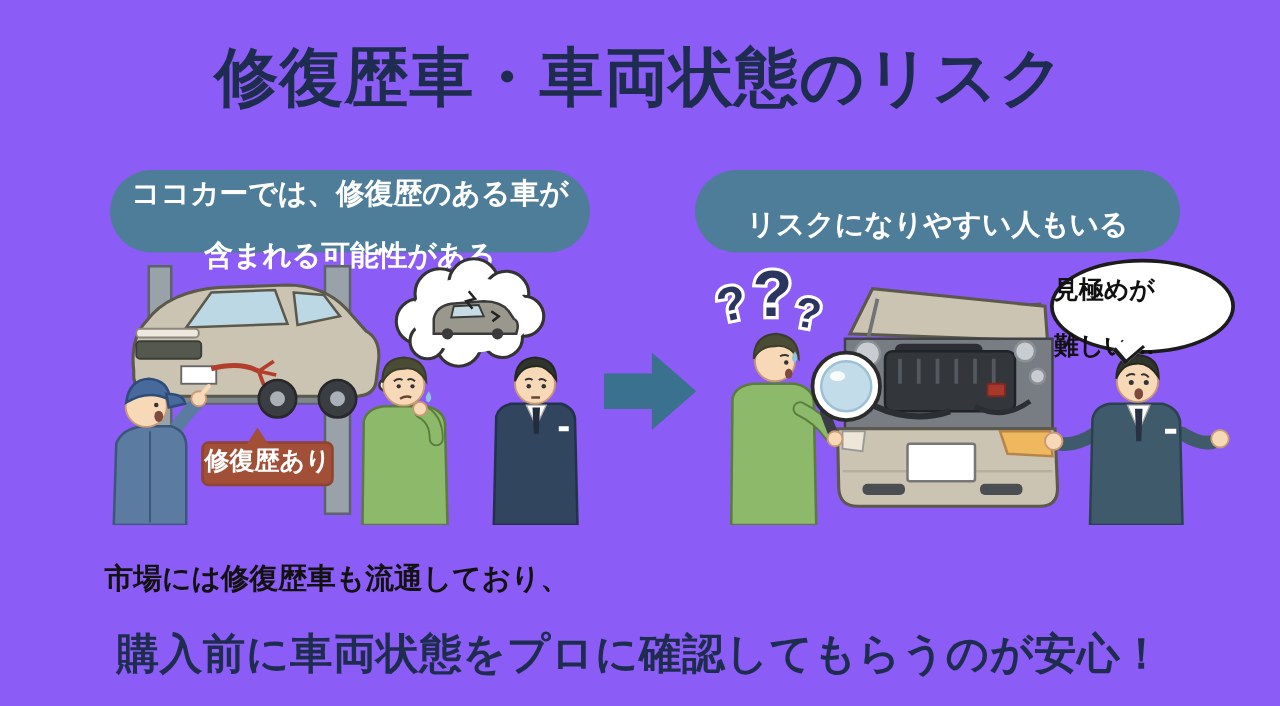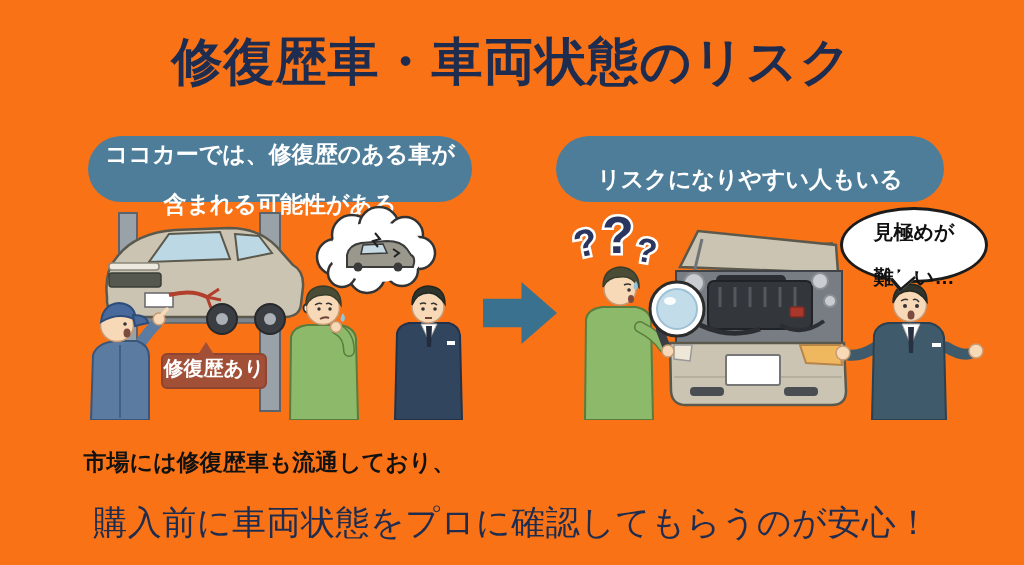--- a/index.html
+++ b/index.html
@@ -1,18 +1,18 @@
 <!DOCTYPE html>
 <html lang="ja"><head>
 <meta charset="utf-8">
 <style>
   html,body{margin:0;padding:0;}
   .page{
     position:relative; width:1024px; height:565px; overflow:hidden;
-    background:#f97316;
+    background:#8b5cf6;
     font-family:"Liberation Sans","DejaVu Sans",sans-serif;
   }
   .main-title{
     position:absolute; top:28px; left:0; width:100%;
     text-align:center; font-size:51px; font-weight:900; color:#1e2d4f;
     letter-spacing:1px;
   }
   .pill{
     position:absolute; top:136px; height:66px;
     background:#4e7d99; border-radius:34px;
@@ -39,37 +39,37 @@
   }
   .repair-label::before{
     content:""; position:absolute; top:-13px; left:34px;
     border-left:9px solid transparent; border-right:9px solid transparent;
     border-bottom:14px solid #a24f38;
   }
   .speech-bubble{
     position:absolute; left:300px; top:2px; width:148px; height:76px;
     background:#ffffff; border:3px solid #1c1c1c; border-radius:50%;
     display:flex; flex-direction:column; justify-content:center;
-    text-align:center; color:#111111; font-size:20px; font-weight:800;
+    text-align:left; color:#111111; font-size:20px; font-weight:800;
     line-height:1.25; box-sizing:border-box;
   }
   .bubble-tail{
     position:absolute; bottom:-8px; left:36%; width:15px; height:15px;
     background:#ffffff; border-right:3px solid #1c1c1c; border-bottom:3px solid #1c1c1c;
     transform:skewX(-18deg) rotate(40deg);
   }
   .caption{
     position:absolute; top:427px; text-align:center;
     color:#121212; font-size:23px; font-weight:800; line-height:1.32;
   }
   .caption-left{ left:57px; width:425px; }
   .caption-right{ left:535px; width:465px; }
   .footer-message{
     position:absolute; top:500px; left:0; width:100%;
-    text-align:center; font-size:34px; font-weight:400; color:#1e2d4f;
+    text-align:center; font-size:34px; font-weight:700; color:#1e2d4f;
     letter-spacing:0.5px;
   }
   .line{ display:block;margin-top:20px; }
   .qmark{ font-weight:bold; fill:#2b3660; stroke:#ffffff; stroke-width:5px; paint-order:stroke;
           font-family:"Liberation Sans","DejaVu Sans",sans-serif; }
 </style>
 </head>
 <body>
 
 <div class="page">

